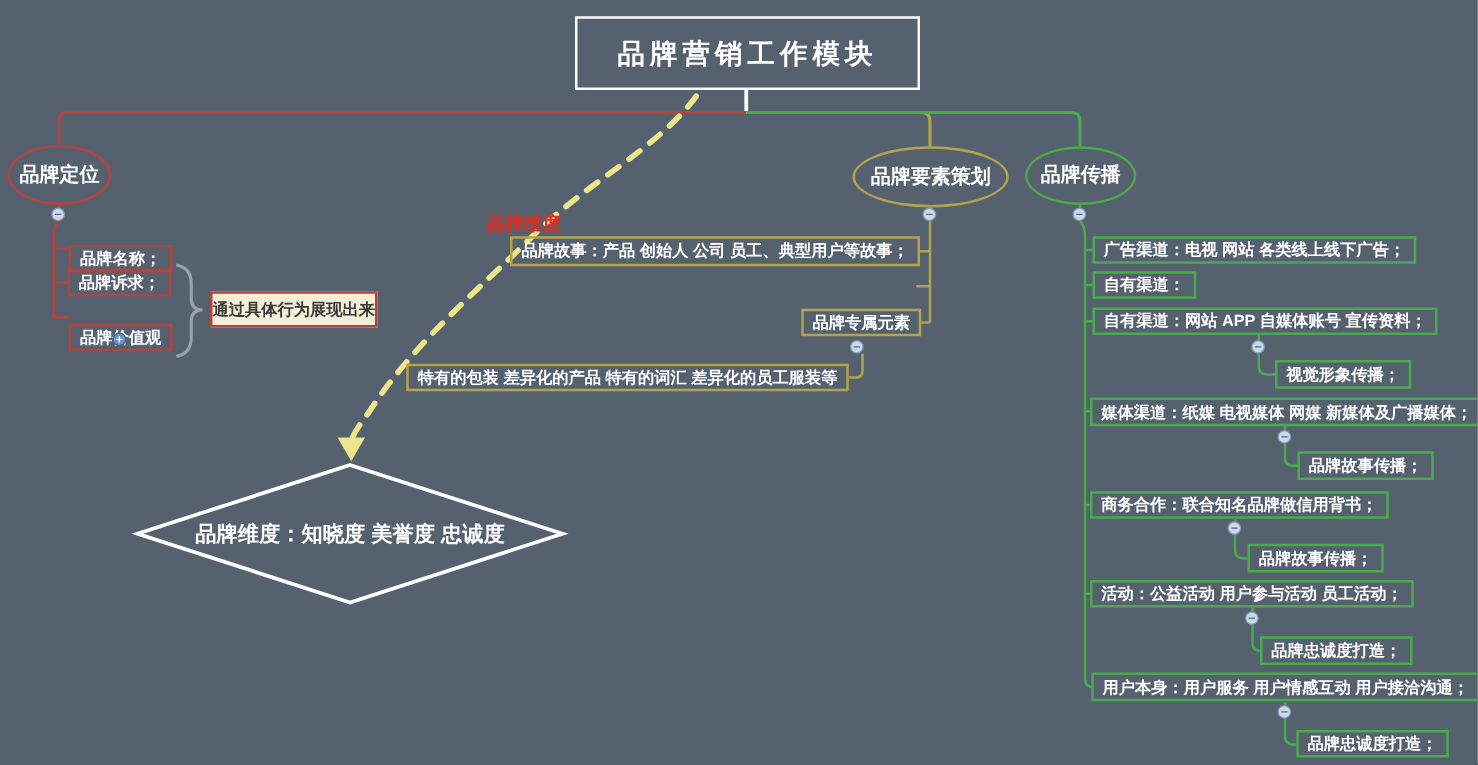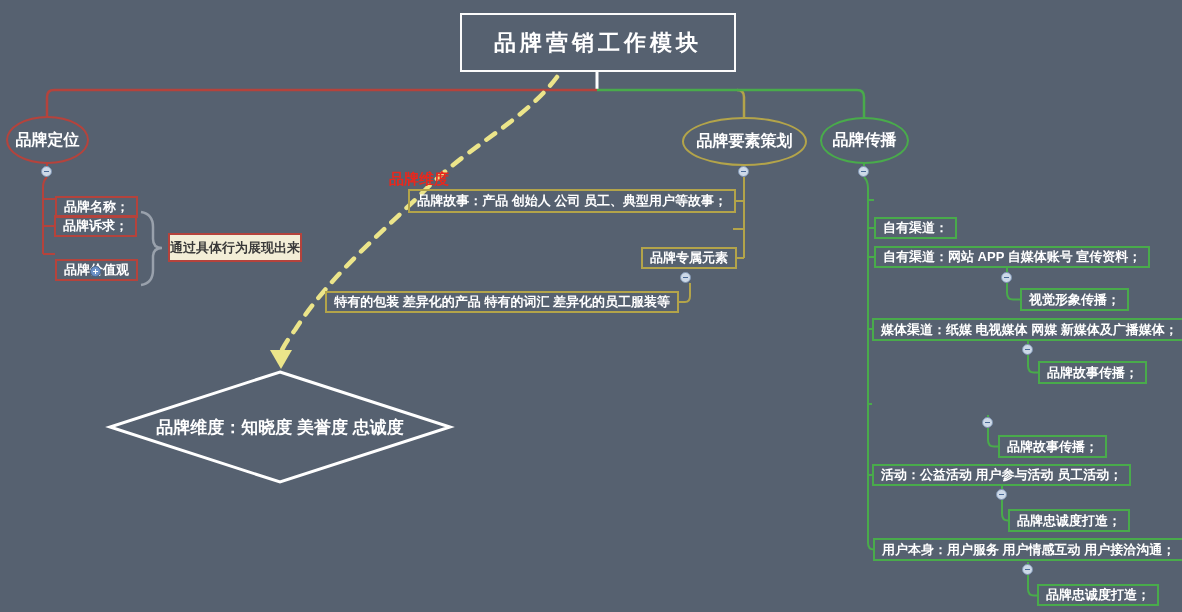--- a/index.html
+++ b/index.html
@@ -111,23 +111,25 @@
 
   <div class="node red" style="left:55px; top:196px;">品牌名称；</div>
   <div class="node red" style="left:54px; top:215px;">品牌诉求；</div>
   <div class="node red" style="left:55px; top:243px;margin-top:16px;">品牌价值观</div>
   <div id="callout">通过具体行为展现出来</div>
 
   <div class="node olive" style="right:446px; top:189px; height:24px;">品牌故事：产品 创始人 公司 员工、典型用户等故事；</div>
   <div class="node olive" style="right:445px; top:247px;">品牌专属元素</div>
   <div class="node olive" style="right:503px; top:291px;">特有的包装 差异化的产品 特有的词汇 差异化的员工服装等</div>
 
+  <div class="node green" style="left:874px; top:189px;">广告渠道：电视 网站 各类线上线下广告；</div>
   <div class="node green" style="left:874px; top:217px;">自有渠道：</div>
   <div class="node green" style="left:874px; top:246px;">自有渠道：网站 APP 自媒体账号 宣传资料；</div>
   <div class="node green" style="left:872px; top:318px; height:23px;">媒体渠道：纸媒 电视媒体 网媒 新媒体及广播媒体；</div>
+  <div class="node green" style="left:872px; top:393px;">商务合作：联合知名品牌做信用背书；</div>
   <div class="node green" style="left:872px; top:464px;">活动：公益活动 用户参与活动 员工活动；</div>
   <div class="node green" style="left:873px; top:538px; height:23px;">用户本身：用户服务 用户情感互动 用户接洽沟通；</div>
 
   <div class="node green" style="left:1020px; top:288px; height:23px;">视觉形象传播；</div>
   <div class="node green" style="left:1038px; top:361px; height:23px;">品牌故事传播；</div>
   <div class="node green" style="left:998px; top:435px; height:23px;">品牌故事传播；</div>
   <div class="node green" style="left:1008px; top:509px; height:23px;">品牌忠诚度打造；</div>
   <div class="node green" style="left:1037px; top:584px;">品牌忠诚度打造；</div>
 
   <div id="dimension-label">品牌维度</div>

